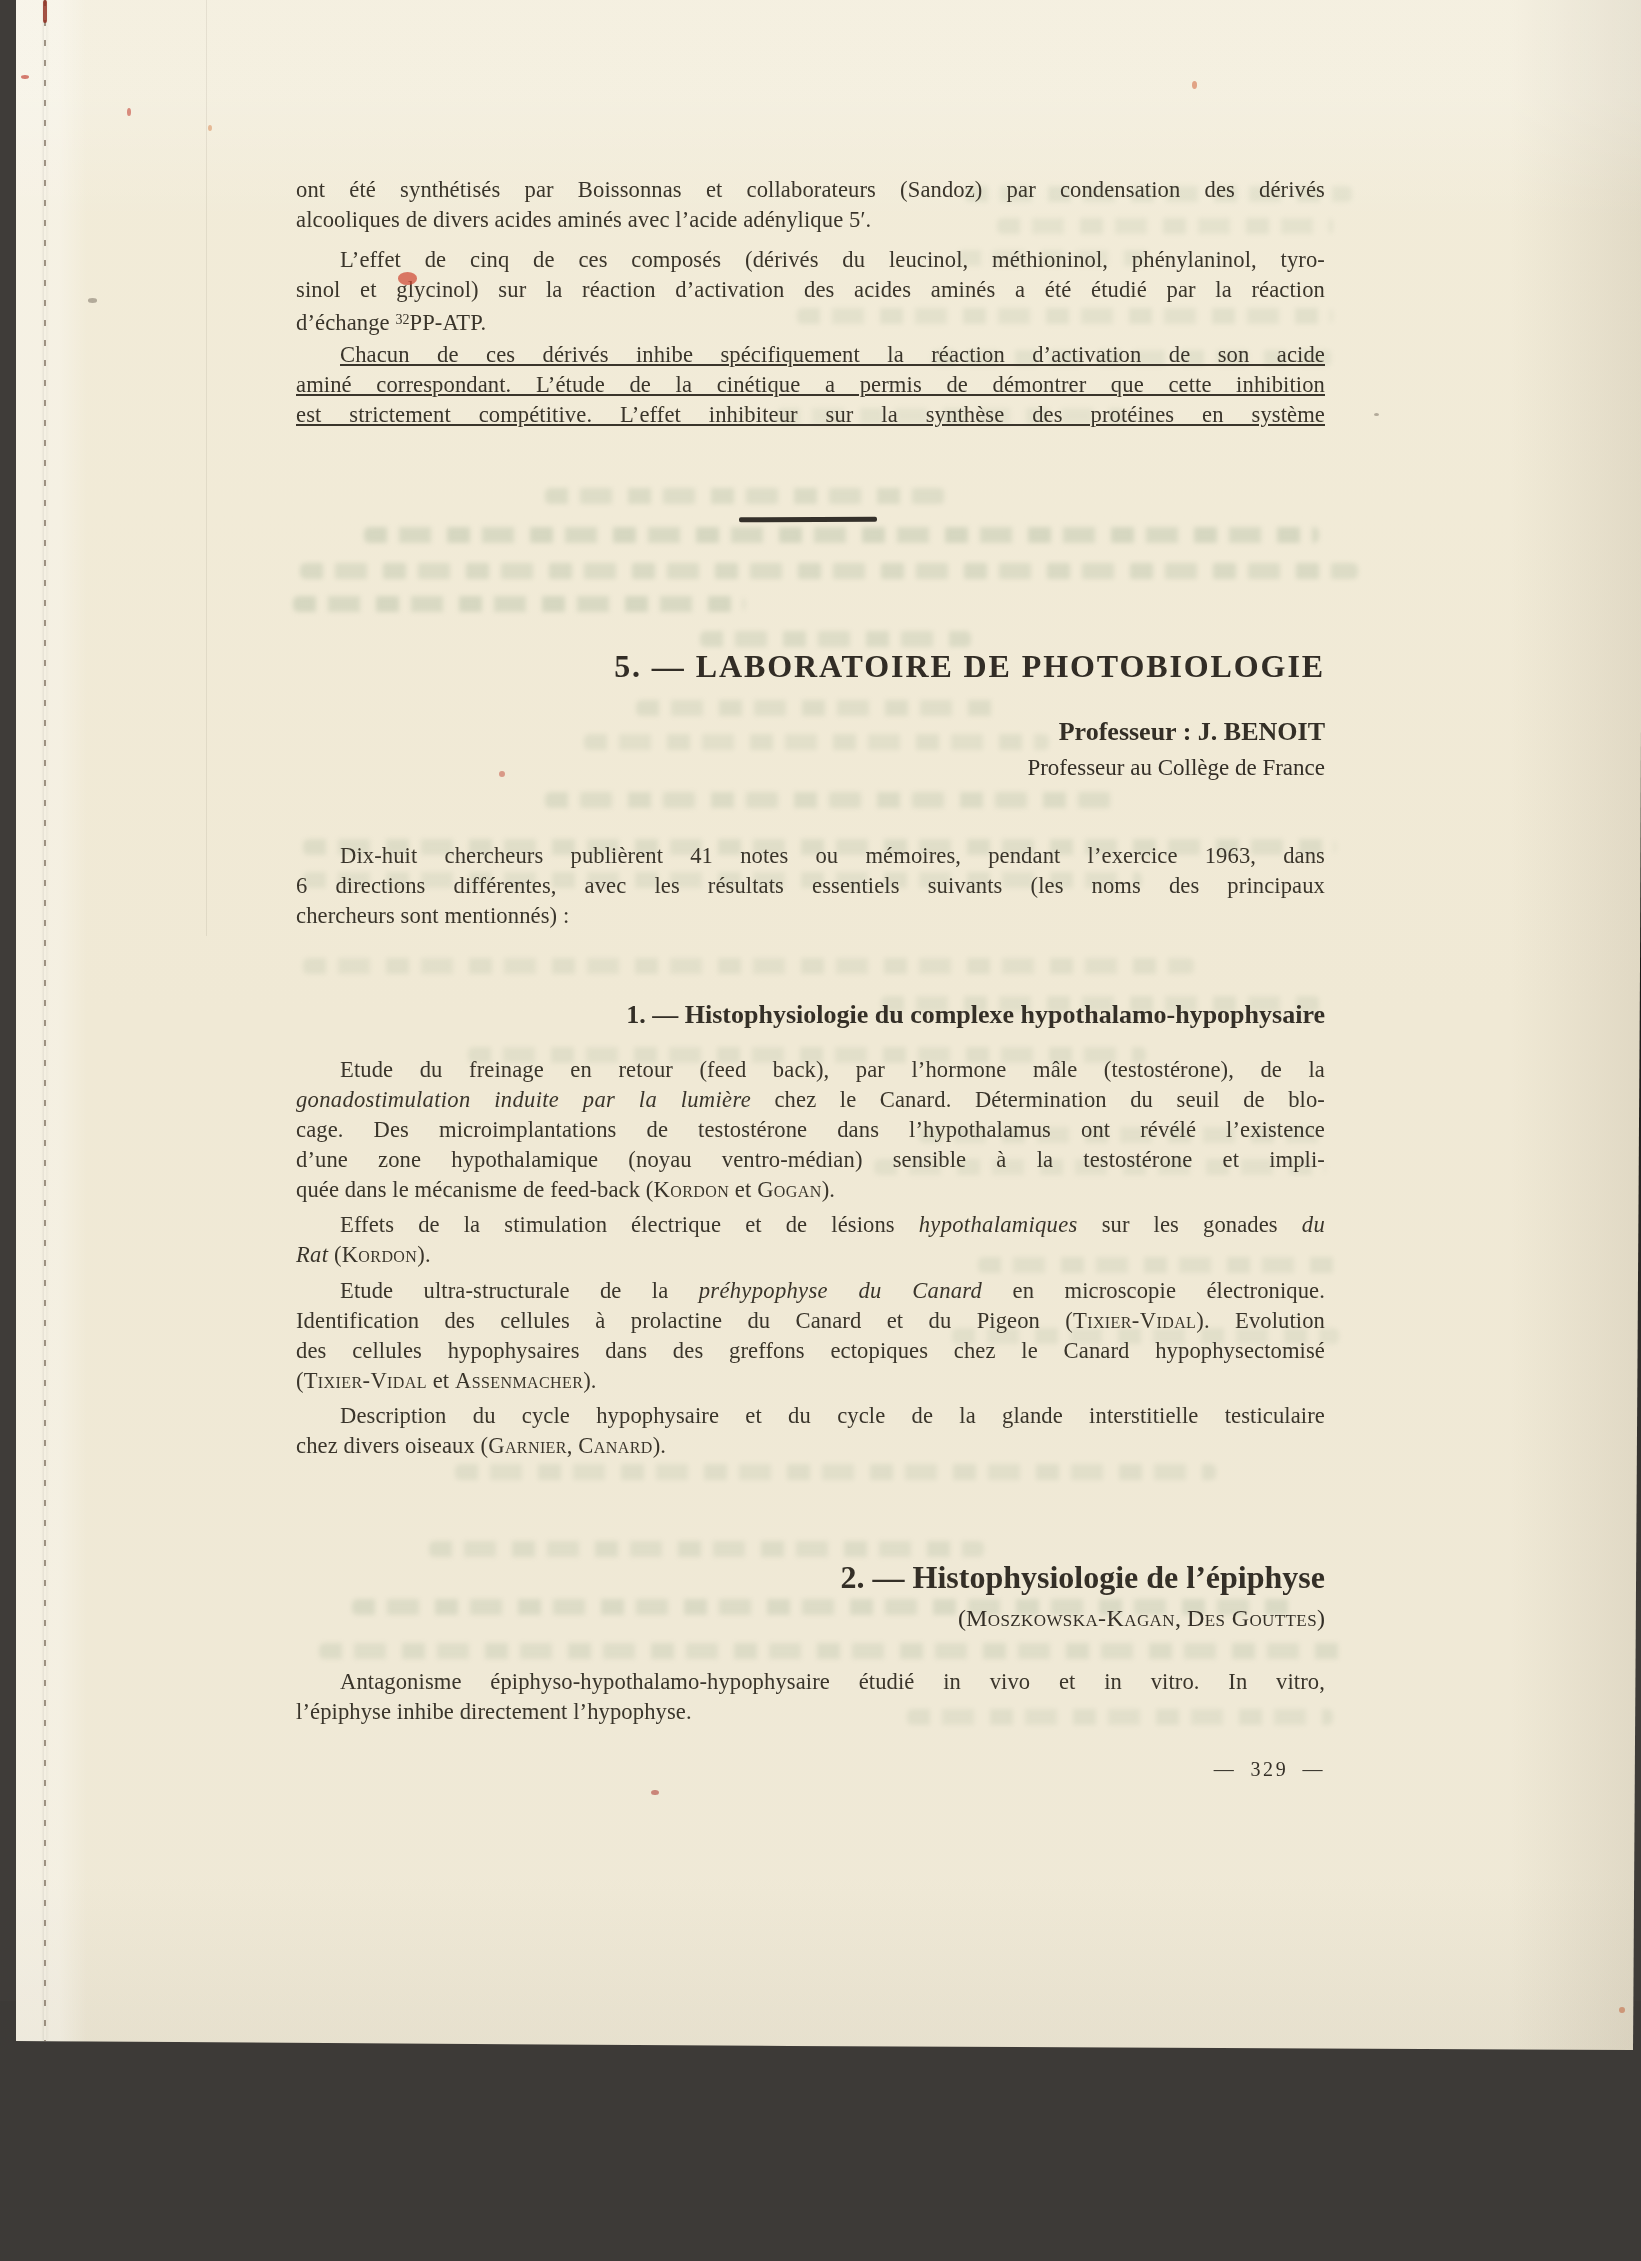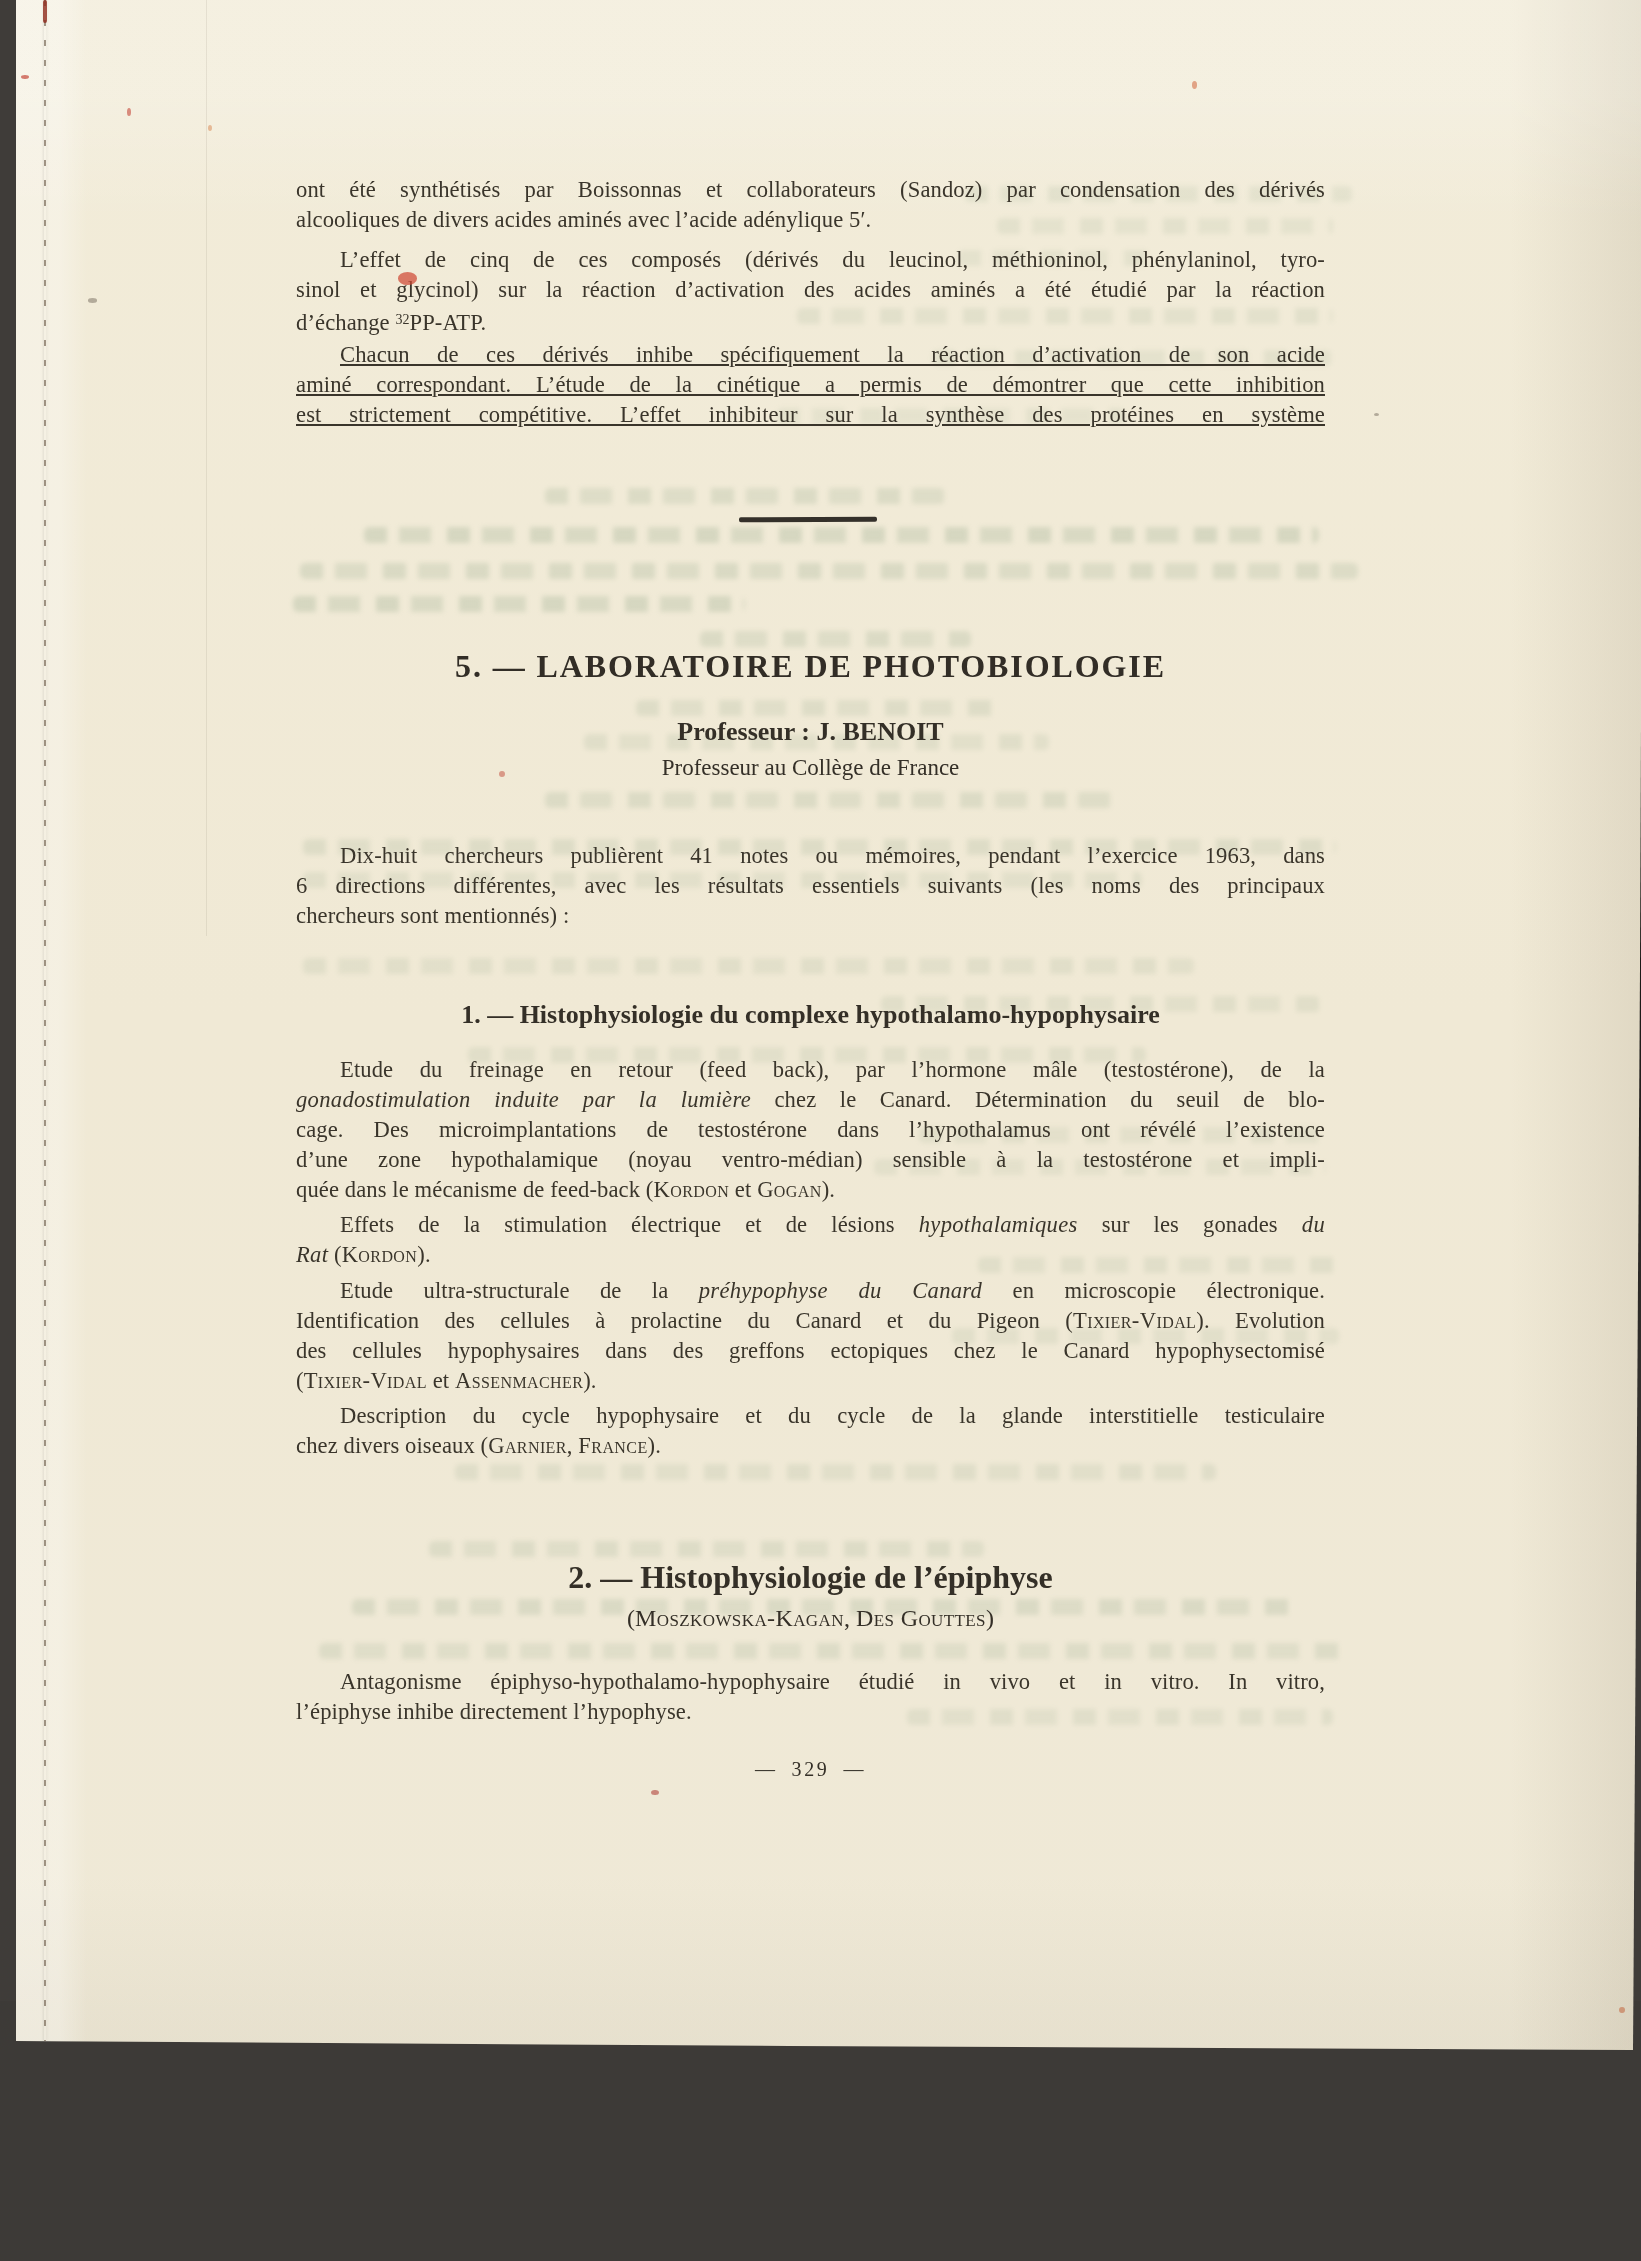--- a/index.html
+++ b/index.html
@@ -24,21 +24,21 @@
     box-shadow:-1.3px 0 1.9px rgba(0,0,0,.07),1.3px 0 2.6px rgba(0,0,0,.05);}
   #seam-thread-red{position:absolute;left:43px;top:0;width:3.9px;height:23px;background:#8f2a1c;opacity:.8;
     border-radius:1.9px;filter:blur(0.3px);}
   #crease{position:absolute;left:190px;top:0;width:1.3px;height:936px;background:rgba(90,80,60,.10);filter:blur(0.6px);}
   
   .para,.cline{position:absolute;left:280px;width:1029px;color:#3a352b;}
   .para{font-size:22.6px;line-height:30px;letter-spacing:0.1px;}
   .jline{text-align:justify;text-align-last:justify;}
   .jline.last{text-align-last:left;}
   .para.indent .jline:first-child{text-indent:44px;}
-  .cline{text-align:center;color:#342f27;}
+  .cline{text-align:right;color:#342f27;}
   #h5{top:648px;font-size:32px;line-height:36px;font-weight:bold;letter-spacing:1.9px;color:#322d26;}
   #dir{top:718px;font-size:26px;line-height:28px;font-weight:bold;}
   #prof{top:754px;font-size:23px;line-height:27px;}
   #h1{top:1000px;font-size:26px;line-height:30px;font-weight:bold;}
   #h2{top:1562px;font-size:32px;line-height:30px;font-weight:bold;}
   #h2sub{top:1605px;font-size:24px;line-height:27px;}
   #pagenum{top:1756px;font-size:20px;line-height:27px;letter-spacing:2.6px;word-spacing:6.5px;}
   #p1{top:175px;} #p2{top:245px;} #p3{top:340px;text-decoration:underline;}
   #p4{top:841px;} #p5{top:1055px;} #p6{top:1210px;} #p7{top:1276px;}
   #p8{top:1401px;} #p9{top:1667px;}
@@ -136,21 +136,21 @@
         <div class="jline last"><i>Rat</i> (<span class="sc">Kordon</span>).</div>
       </div>
     <div id="p7" class="para indent">
         <div class="jline">Etude ultra-structurale de la <i>préhypophyse du Canard</i> en microscopie électronique.</div>
         <div class="jline">Identification des cellules à prolactine du Canard et du Pigeon (<span class="sc">Tixier-Vidal</span>). Evolution</div>
         <div class="jline">des cellules hypophysaires dans des greffons ectopiques chez le Canard hypophysectomisé</div>
         <div class="jline last">(<span class="sc">Tixier-Vidal</span> et <span class="sc">Assenmacher</span>).</div>
       </div>
     <div id="p8" class="para indent">
         <div class="jline">Description du cycle hypophysaire et du cycle de la glande interstitielle testiculaire</div>
-        <div class="jline last">chez divers oiseaux (<span class="sc">Garnier</span>, <span class="sc">France</span>).</div>
+        <div class="jline last">chez divers oiseaux (<span class="sc">Garnier</span>, <span class="sc">Canard</span>).</div>
       </div>
 
     <div id="h2" class="cline">2. — Histophysiologie de l’épiphyse</div>
     <div id="h2sub" class="cline">(<span class="sc">Moszkowska-Kagan</span>, <span class="sc">Des Gouttes</span>)</div>
 
     <div id="p9" class="para indent">
         <div class="jline">Antagonisme épiphyso-hypothalamo-hypophysaire étudié in vivo et in vitro. In vitro,</div>
         <div class="jline last">l’épiphyse inhibe directement l’hypophyse.</div>
       </div>
 

